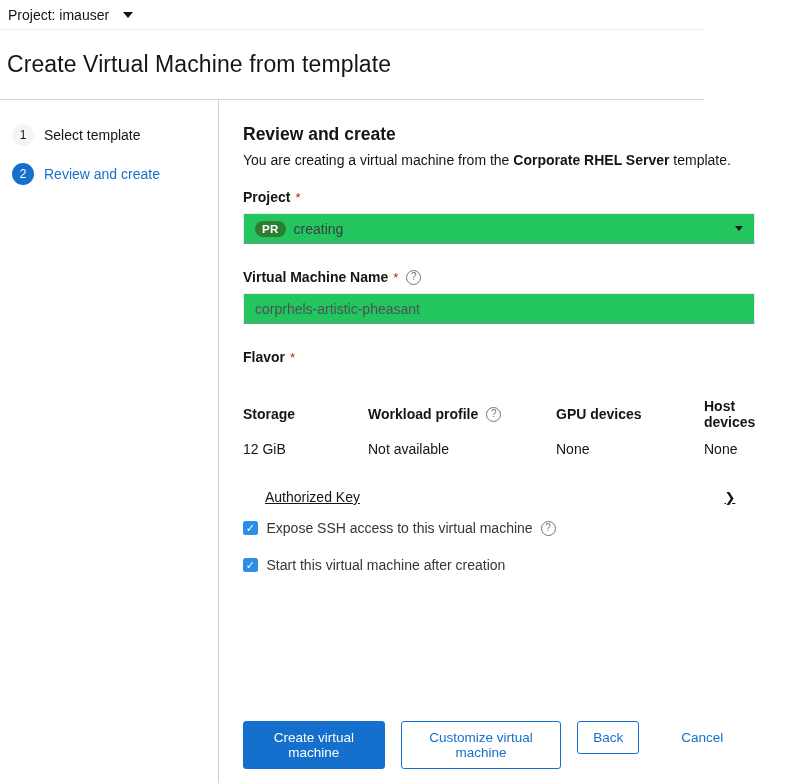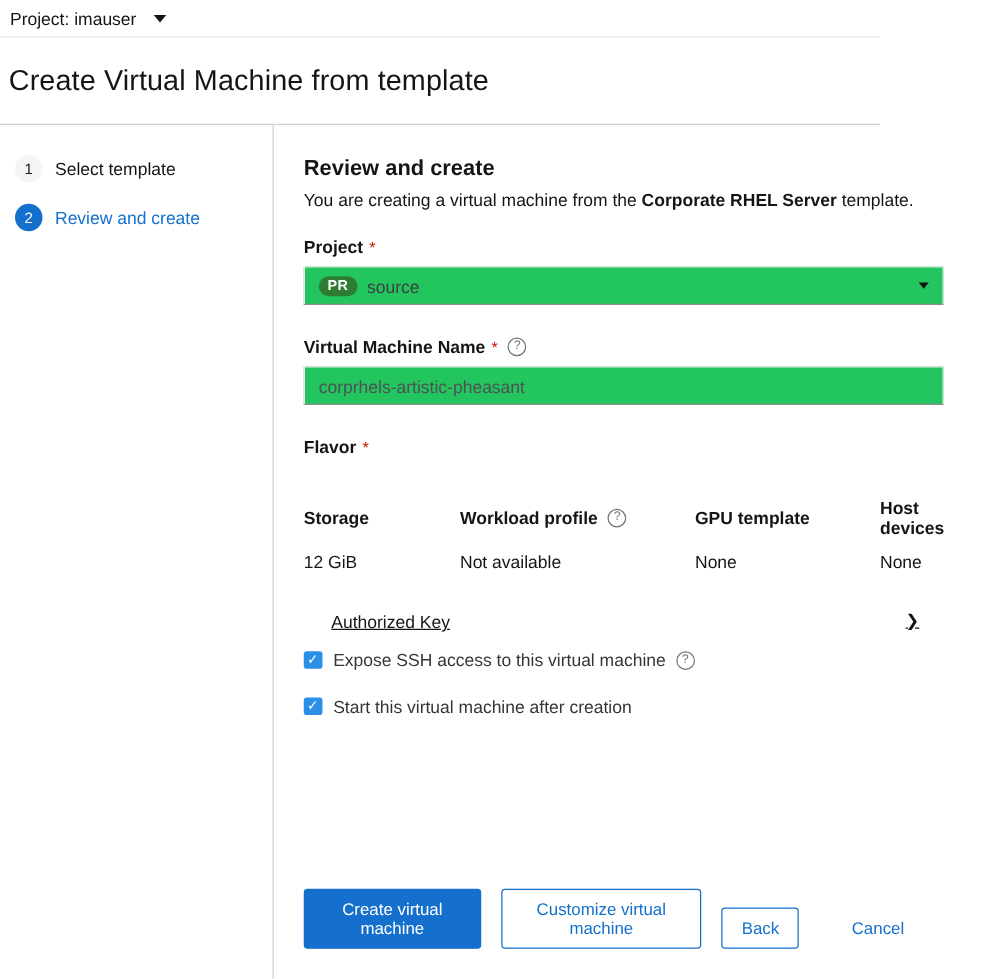--- a/index.html
+++ b/index.html
@@ -134,21 +134,21 @@
   .checkbox-row.second { margin-top:1px; }
   .checkbox {
     width:14.5px; height:14.5px; border-radius:2.5px;
     background:#2b8fe8; color:#fff;
     display:flex; align-items:center; justify-content:center;
     font-size:11px; line-height:1; cursor:pointer; flex:0 0 14.5px;
   }
   .checkbox-label { font-size:14px; color:#33363a; margin-left:9px; }
 
   
-  .footer { margin-top:auto; display:flex; align-items:flex-end; padding-bottom:24px; }
+  .footer { margin-top:auto; display:flex; align-items:flex-start; padding-bottom:14px; }
   .btn {
     font-family:"Liberation Sans","DejaVu Sans",sans-serif;
     font-size:13.5px; border-radius:3px;
     padding:8px 15px; cursor:pointer; background:#fff;
     border:1px solid #1470cc; color:#1470cc;
     margin-right:16px;
   }
   .btn-primary { background:#1470cc; color:#fff; border-color:#1470cc; }
   .btn-link { border-color:transparent; color:#1470cc; margin-left:10px; }
 </style>
@@ -184,21 +184,21 @@
       <h2 class="section-heading">Review and create</h2>
       <p class="intro"><span>You are creating a virtual machine from the </span><b>Corporate RHEL Server</b><span> template.</span></p>
 
       <div class="field-group">
         <div class="field-label-row">
           <span class="field-label">Project</span>
           <span class="req">*</span>
         </div>
         <div class="select-box">
           <span class="pill-badge badge-green">PR</span>
-          <span class="select-value">source</span>
+          <span class="select-value">creating</span>
           <span class="select-caret"></span>
         </div>
       </div>
 
       <div class="field-group">
         <div class="field-label-row">
           <span class="field-label">Virtual Machine Name</span>
           <span class="req">*</span>
           <span class="help-icon">?</span>
         </div>
@@ -214,21 +214,21 @@
 
       <div class="details-grid">
         <div class="detail-header">
             <span>Storage</span>
           </div>
         <div class="detail-header">
             <span>Workload profile</span>
             <span class="help-icon">?</span>
           </div>
         <div class="detail-header">
-            <span>GPU template</span>
+            <span>GPU devices</span>
           </div>
         <div class="detail-header">
             <span>Host devices</span>
           </div>
         <div class="detail-value">12 GiB</div>
         <div class="detail-value">Not available</div>
         <div class="detail-value">None</div>
         <div class="detail-value">None</div>
       </div>
 

